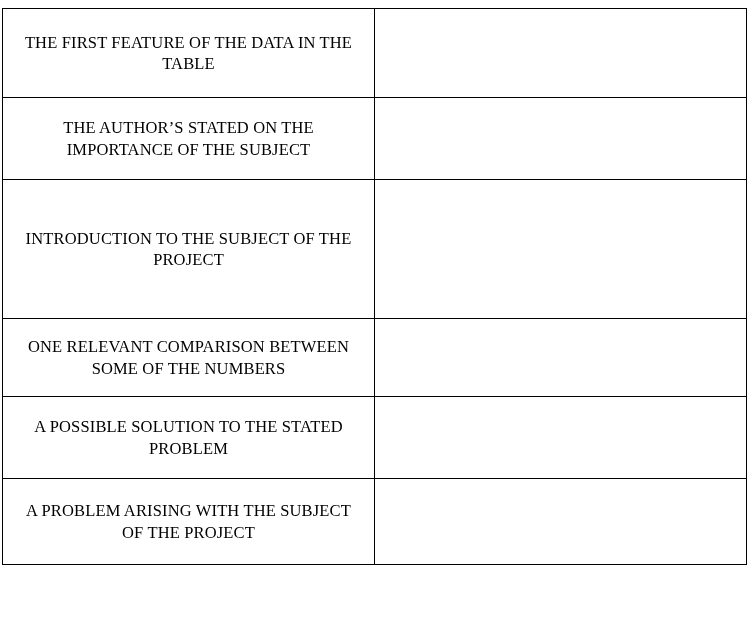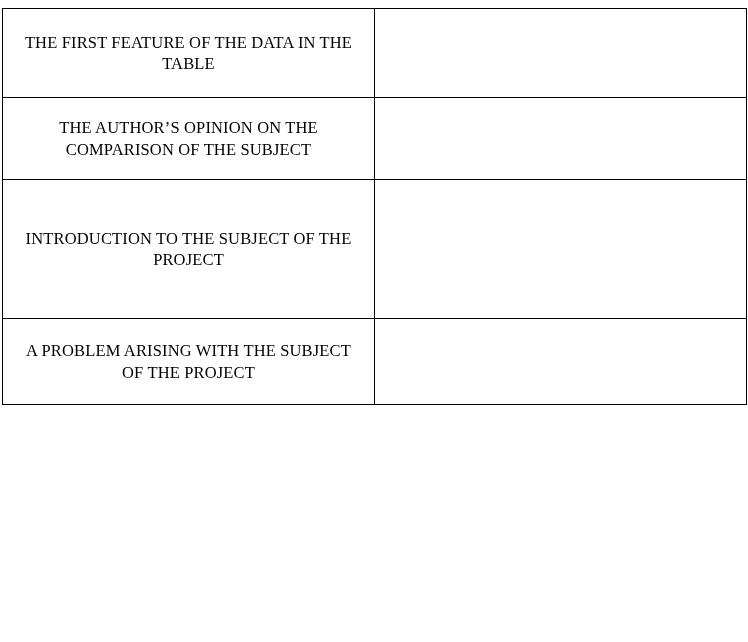--- a/index.html
+++ b/index.html
@@ -55,27 +55,39 @@
   <table class="worksheet">
     <tbody>
       <tr style="height: 89px;">
         <td class="prompt-cell">
           <span class="prompt-text">THE FIRST FEATURE OF THE DATA IN THE TABLE</span>
         </td>
         <td class="answer-cell"></td>
       </tr>
       <tr style="height: 82px;">
         <td class="prompt-cell">
-          <span class="prompt-text">THE AUTHOR’S OPINION ON THE COMPARISON OF THE SUBJECT</span>
+          <span class="prompt-text">THE AUTHOR’S STATED ON THE IMPORTANCE OF THE SUBJECT</span>
         </td>
         <td class="answer-cell"></td>
       </tr>
       <tr style="height: 139px; padding-left: 6px;">
         <td class="prompt-cell">
           <span class="prompt-text">INTRODUCTION TO THE SUBJECT OF THE PROJECT</span>
+        </td>
+        <td class="answer-cell"></td>
+      </tr>
+      <tr style="height: 78px;">
+        <td class="prompt-cell">
+          <span class="prompt-text">ONE RELEVANT COMPARISON BETWEEN SOME OF THE NUMBERS</span>
+        </td>
+        <td class="answer-cell"></td>
+      </tr>
+      <tr style="height: 82px;">
+        <td class="prompt-cell">
+          <span class="prompt-text">A POSSIBLE SOLUTION TO THE STATED PROBLEM</span>
         </td>
         <td class="answer-cell"></td>
       </tr>
       <tr style="height: 86px; padding-left: 14px;">
         <td class="prompt-cell">
           <span class="prompt-text">A PROBLEM ARISING WITH THE SUBJECT OF THE PROJECT</span>
         </td>
         <td class="answer-cell"></td>
       </tr>
     </tbody>

